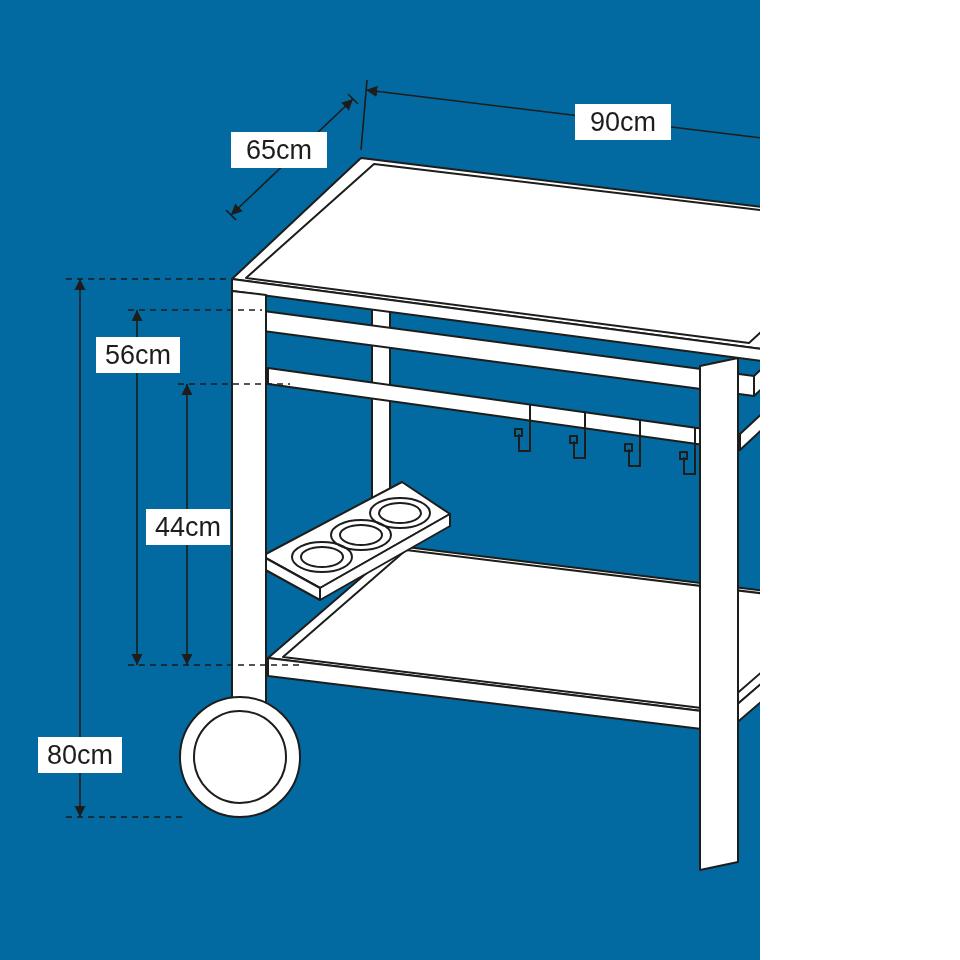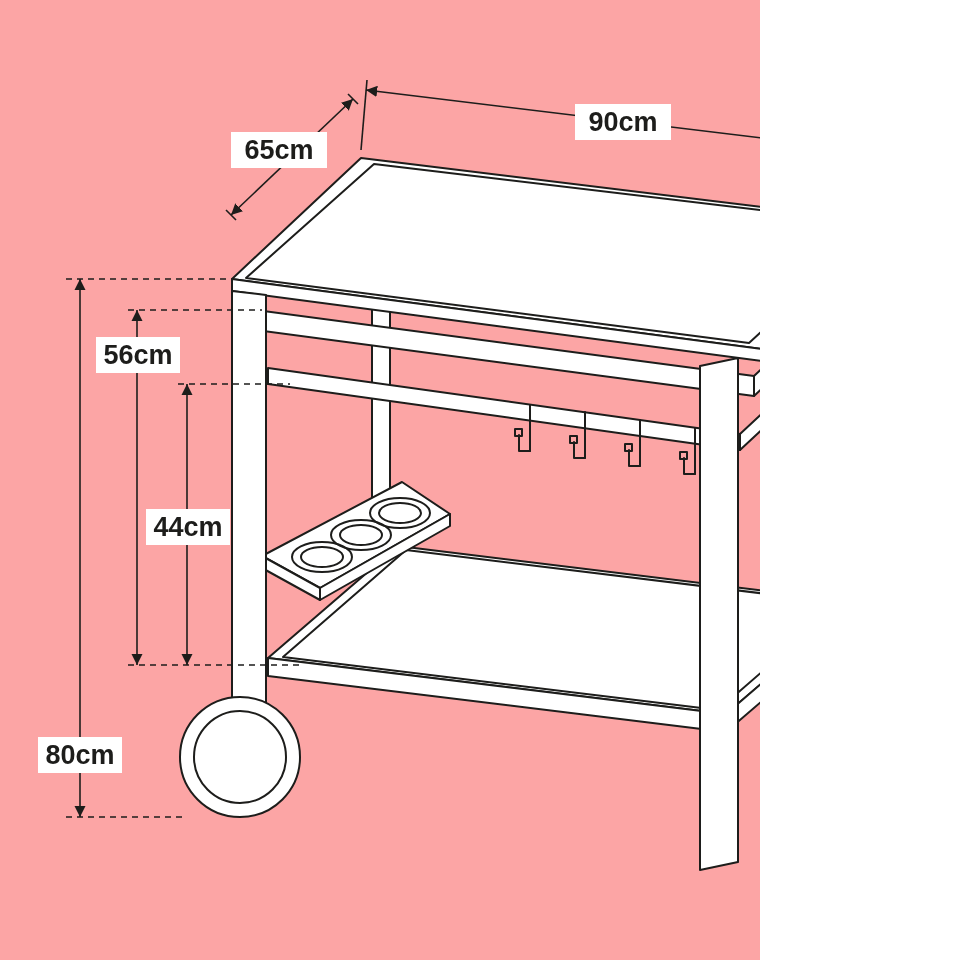--- a/index.html
+++ b/index.html
@@ -7,23 +7,22 @@
     padding: 0;
     background: #ffffff;
     width: 960px;
     height: 960px;
     font-family: "Liberation Sans", sans-serif;
   }
   .canvas {
     position: relative;
     width: 760px;
     height: 960px;
-    background: #fca5a5;
+    background: #0369a1;
     overflow: hidden;
-    font-weight: bold;
   }
   svg { display: block; }
   .cart  { stroke: #1d1d1b; stroke-width: 2; fill: none; stroke-linejoin: round; stroke-linecap: round; }
   .solid { fill: #ffffff; }
   .dims  { stroke: #1d1d1b; stroke-width: 1.6; fill: none; }
   .dash  { stroke-dasharray: 6 5; }
   .dim-label {
     font-family: "Liberation Sans", sans-serif;
     font-size: 27px;
     fill: #1d1d1b;

